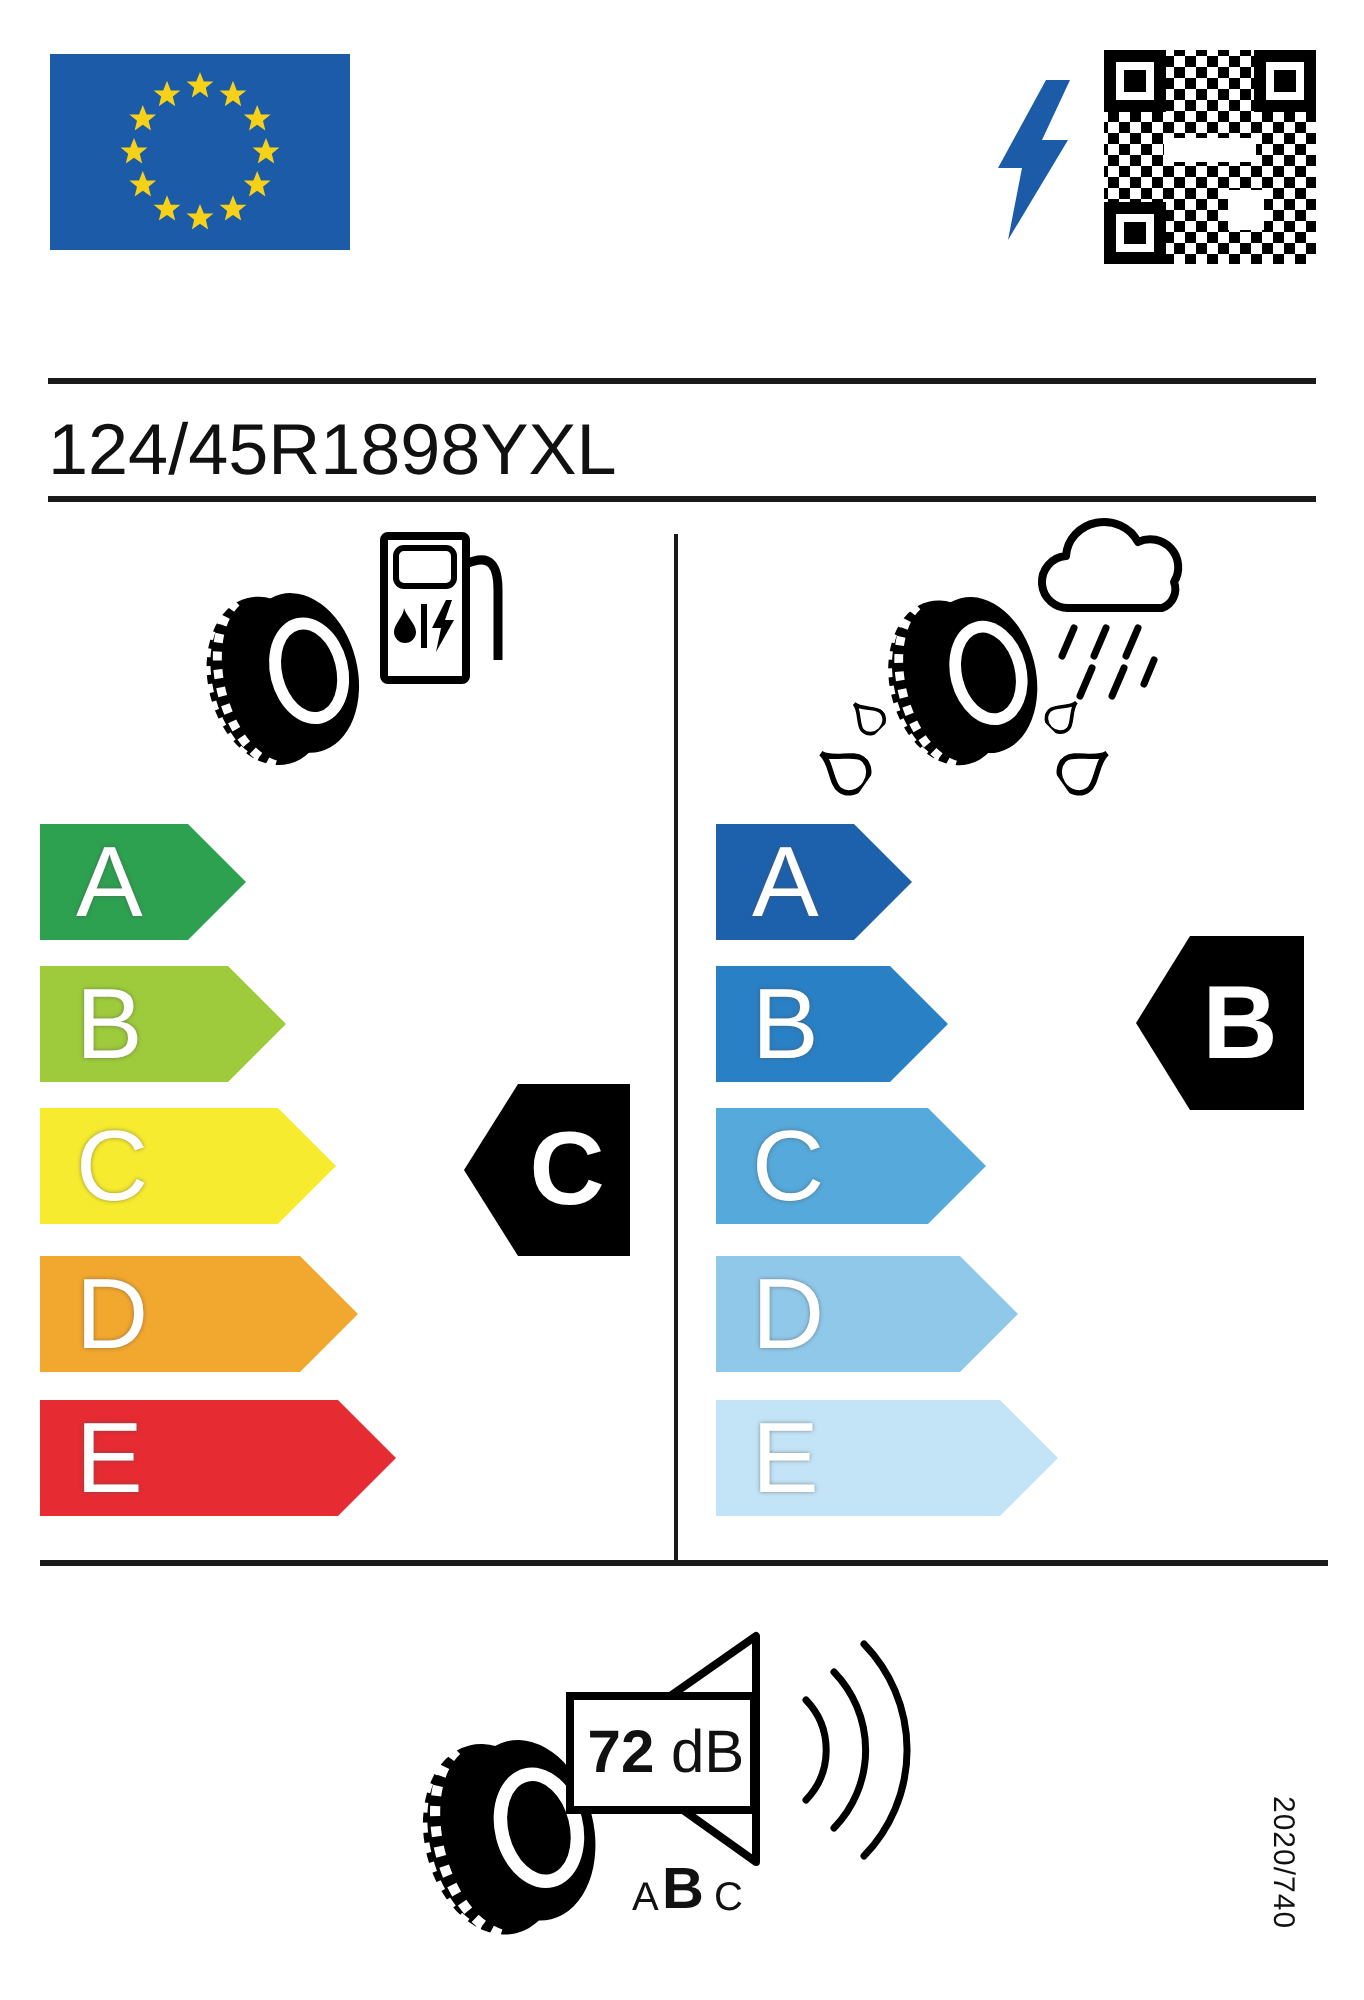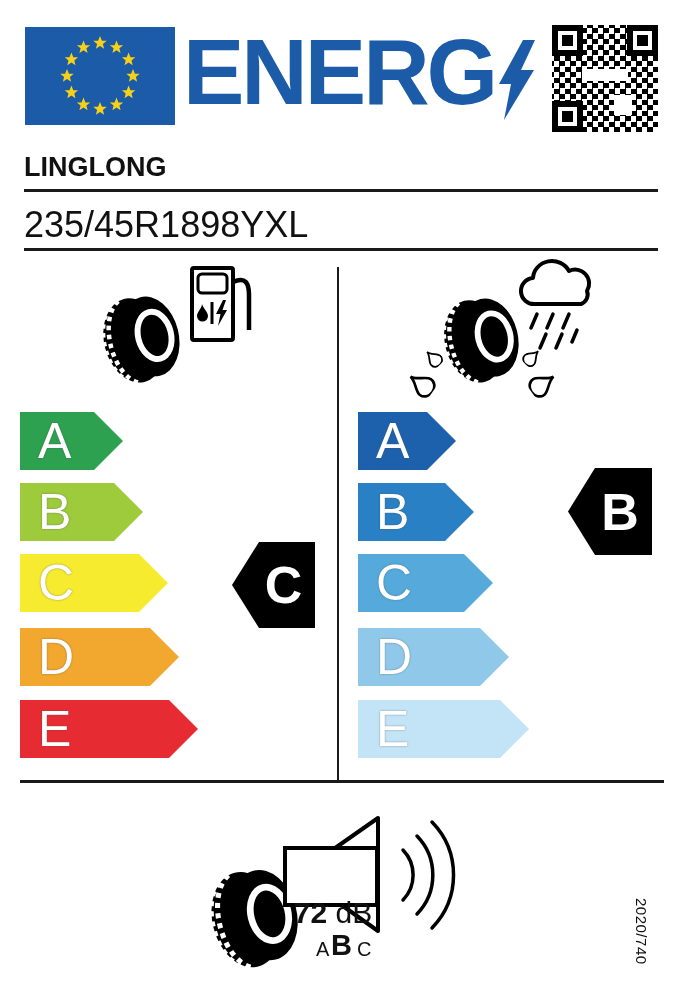--- a/index.html
+++ b/index.html
@@ -33,21 +33,21 @@
      clip-path:polygon(0 0, calc(100% - 29px) 0, 100% 50%, calc(100% - 29px) 100%, 0 100%);
      display:flex;align-items:center;}
   .grade-letter{color:#fff;font-size:50px;line-height:1;padding-left:18px;
      text-shadow:0 0 2px rgba(80,80,80,.6);}
   .rating-arrow{position:absolute;background:#000;
      clip-path:polygon(27px 0, 100% 0, 100% 100%, 27px 100%, 0 50%);
      display:flex;align-items:center;justify-content:center;}
   .rating-letter{color:#fff;font-size:52px;font-weight:700;line-height:1;padding-left:20px;}
 
   
-  #noise-db{left:293px;top:860px;width:80px;text-align:center;font-size:30px;color:#111;margin-top:36px;}
+  #noise-db{left:293px;top:860px;width:80px;text-align:center;font-size:30px;color:#111;}
   #noise-db b{font-weight:700;}
   .noise-class{color:#111;}
   #noise-a{left:316px;top:938px;font-size:20px;}
   #noise-b{left:331px;top:929px;font-size:29px;font-weight:700;}
   #noise-c{left:357px;top:938px;font-size:20px;}
 
   
   #regulation{left:633px;top:898px;height:76px;font-size:15px;color:#111;
      writing-mode:vertical-rl;letter-spacing:.5px;}
 </style>
@@ -88,40 +88,38 @@
       <use href="#star" x="83.5" y="69.6" width="16" height="16"></use>
       <use href="#star" x="67" y="74" width="16" height="16"></use>
       <use href="#star" x="50.5" y="69.6" width="16" height="16"></use>
       <use href="#star" x="38.4" y="57.5" width="16" height="16"></use>
       <use href="#star" x="34" y="41" width="16" height="16"></use>
       <use href="#star" x="38.4" y="24.5" width="16" height="16"></use>
       <use href="#star" x="50.5" y="12.4" width="16" height="16"></use>
     </svg>
   </div>
 
-  <div id="energ-word" class="abs">ENERG</div>
 
   <div id="bolt-svg" class="abs">
     <svg width="40" height="82" viewBox="0 0 40 82">
       <polygon points="26,0 2,44 14,44 7,80 37,30 24,30 38,0" fill="#1b5ba8"></polygon>
     </svg>
   </div>
 
   <div id="qr" class="abs">
     <div class="qr-patch" style="left:30px;top:44px;width:46px;height:12px;"></div>
     <div class="qr-patch" style="left:62px;top:70px;width:18px;height:20px;"></div>
     <div class="qr-finder" style="left:0;top:0;"></div>
     <div class="qr-finder" style="right:0;top:0;"></div>
     <div class="qr-finder" style="left:0;bottom:0;"></div>
   </div>
 
-  <div id="brand" class="abs">LINGLONG</div>
   <div id="rule1" class="abs rule"></div>
 
-  <div id="tire-size" class="abs">235/45R1898YXL</div>
+  <div id="tire-size" class="abs">124/45R1898YXL</div>
   <div id="rule2" class="abs rule"></div>
 
   <div id="col-divider" class="abs"></div>
 
   <div class="abs" style="left:95px;top:280px;">
     <svg width="90" height="118" viewBox="0 0 120 132">
         <use href="#tire"></use>
       </svg>
   </div>
 

